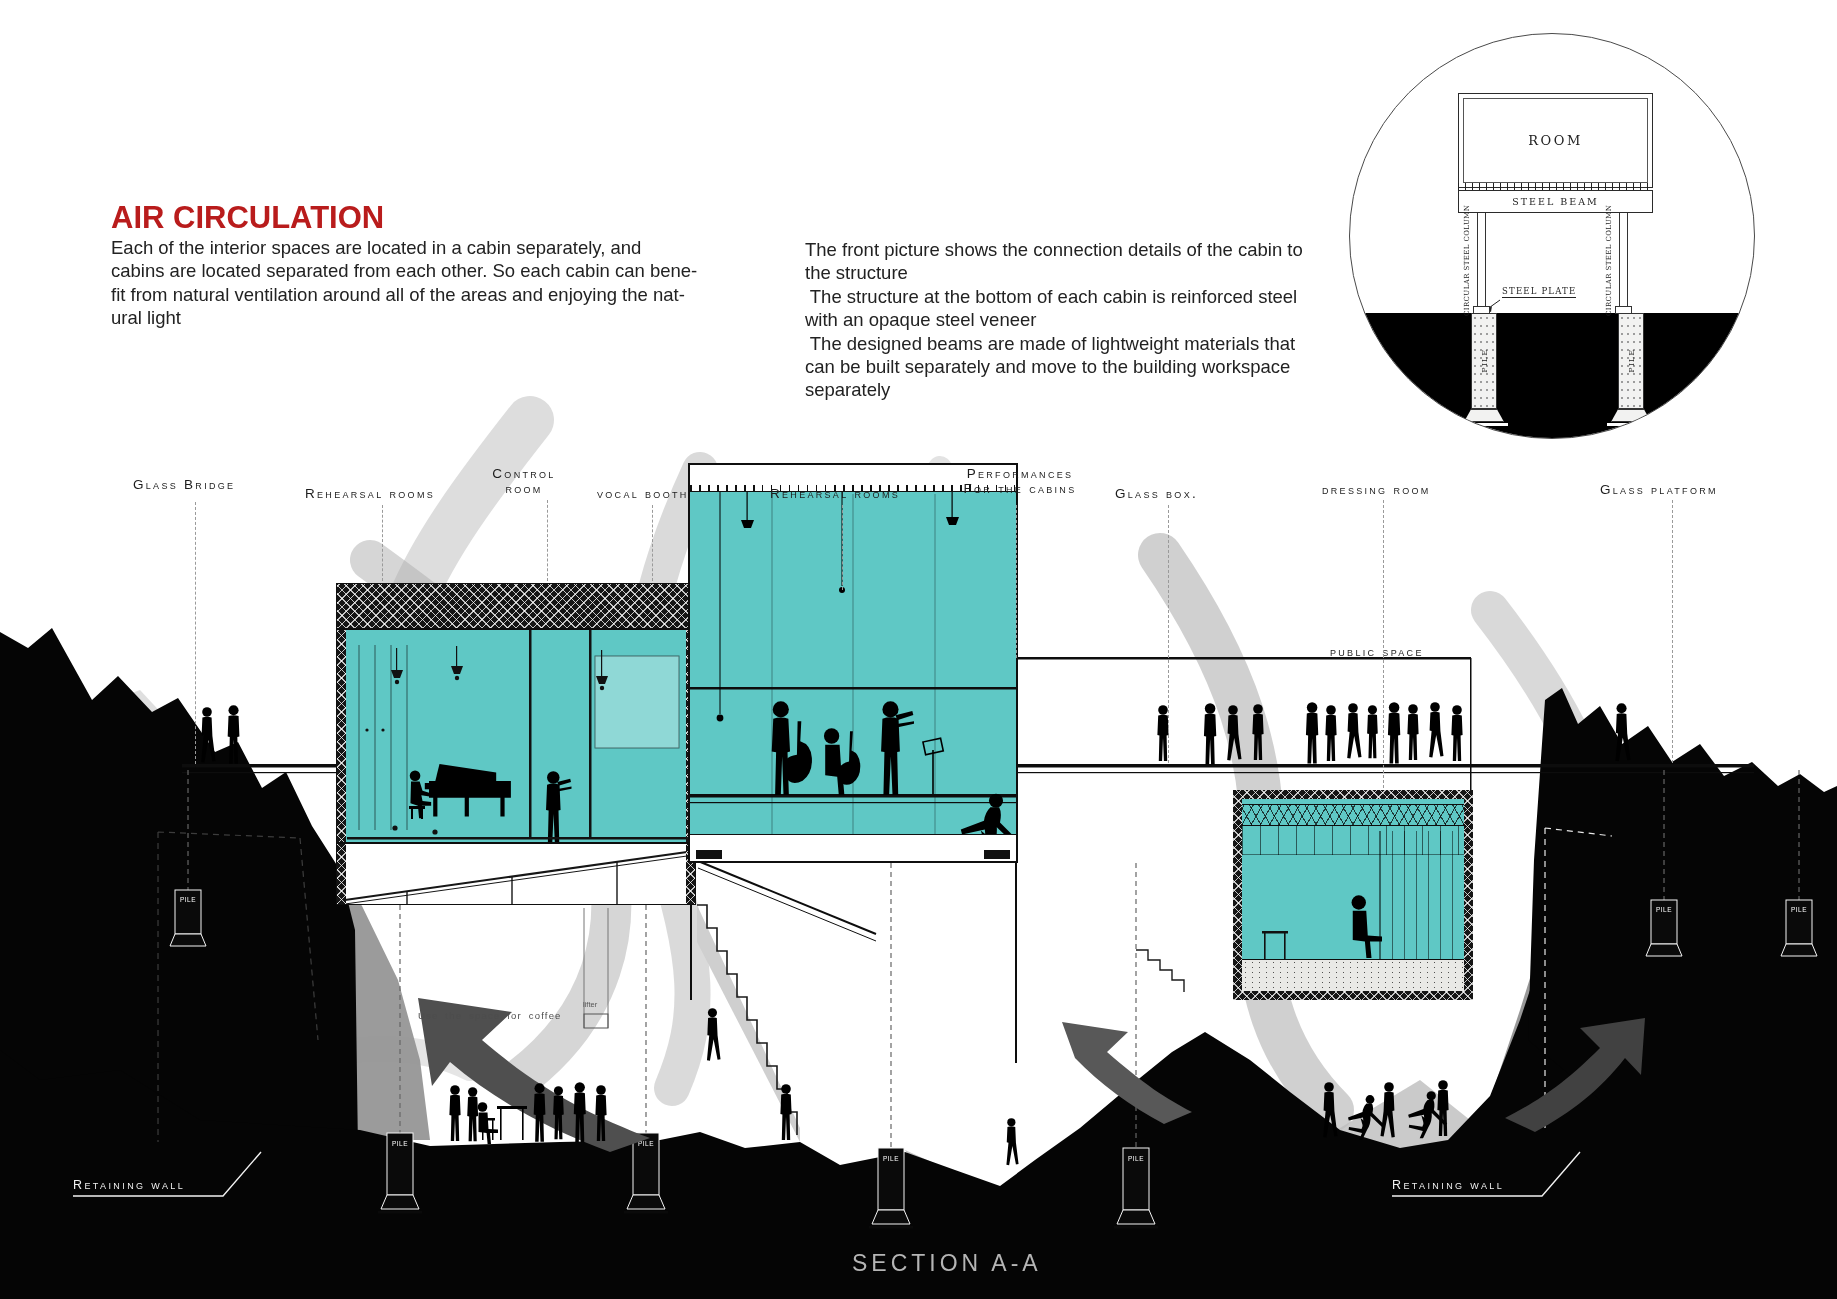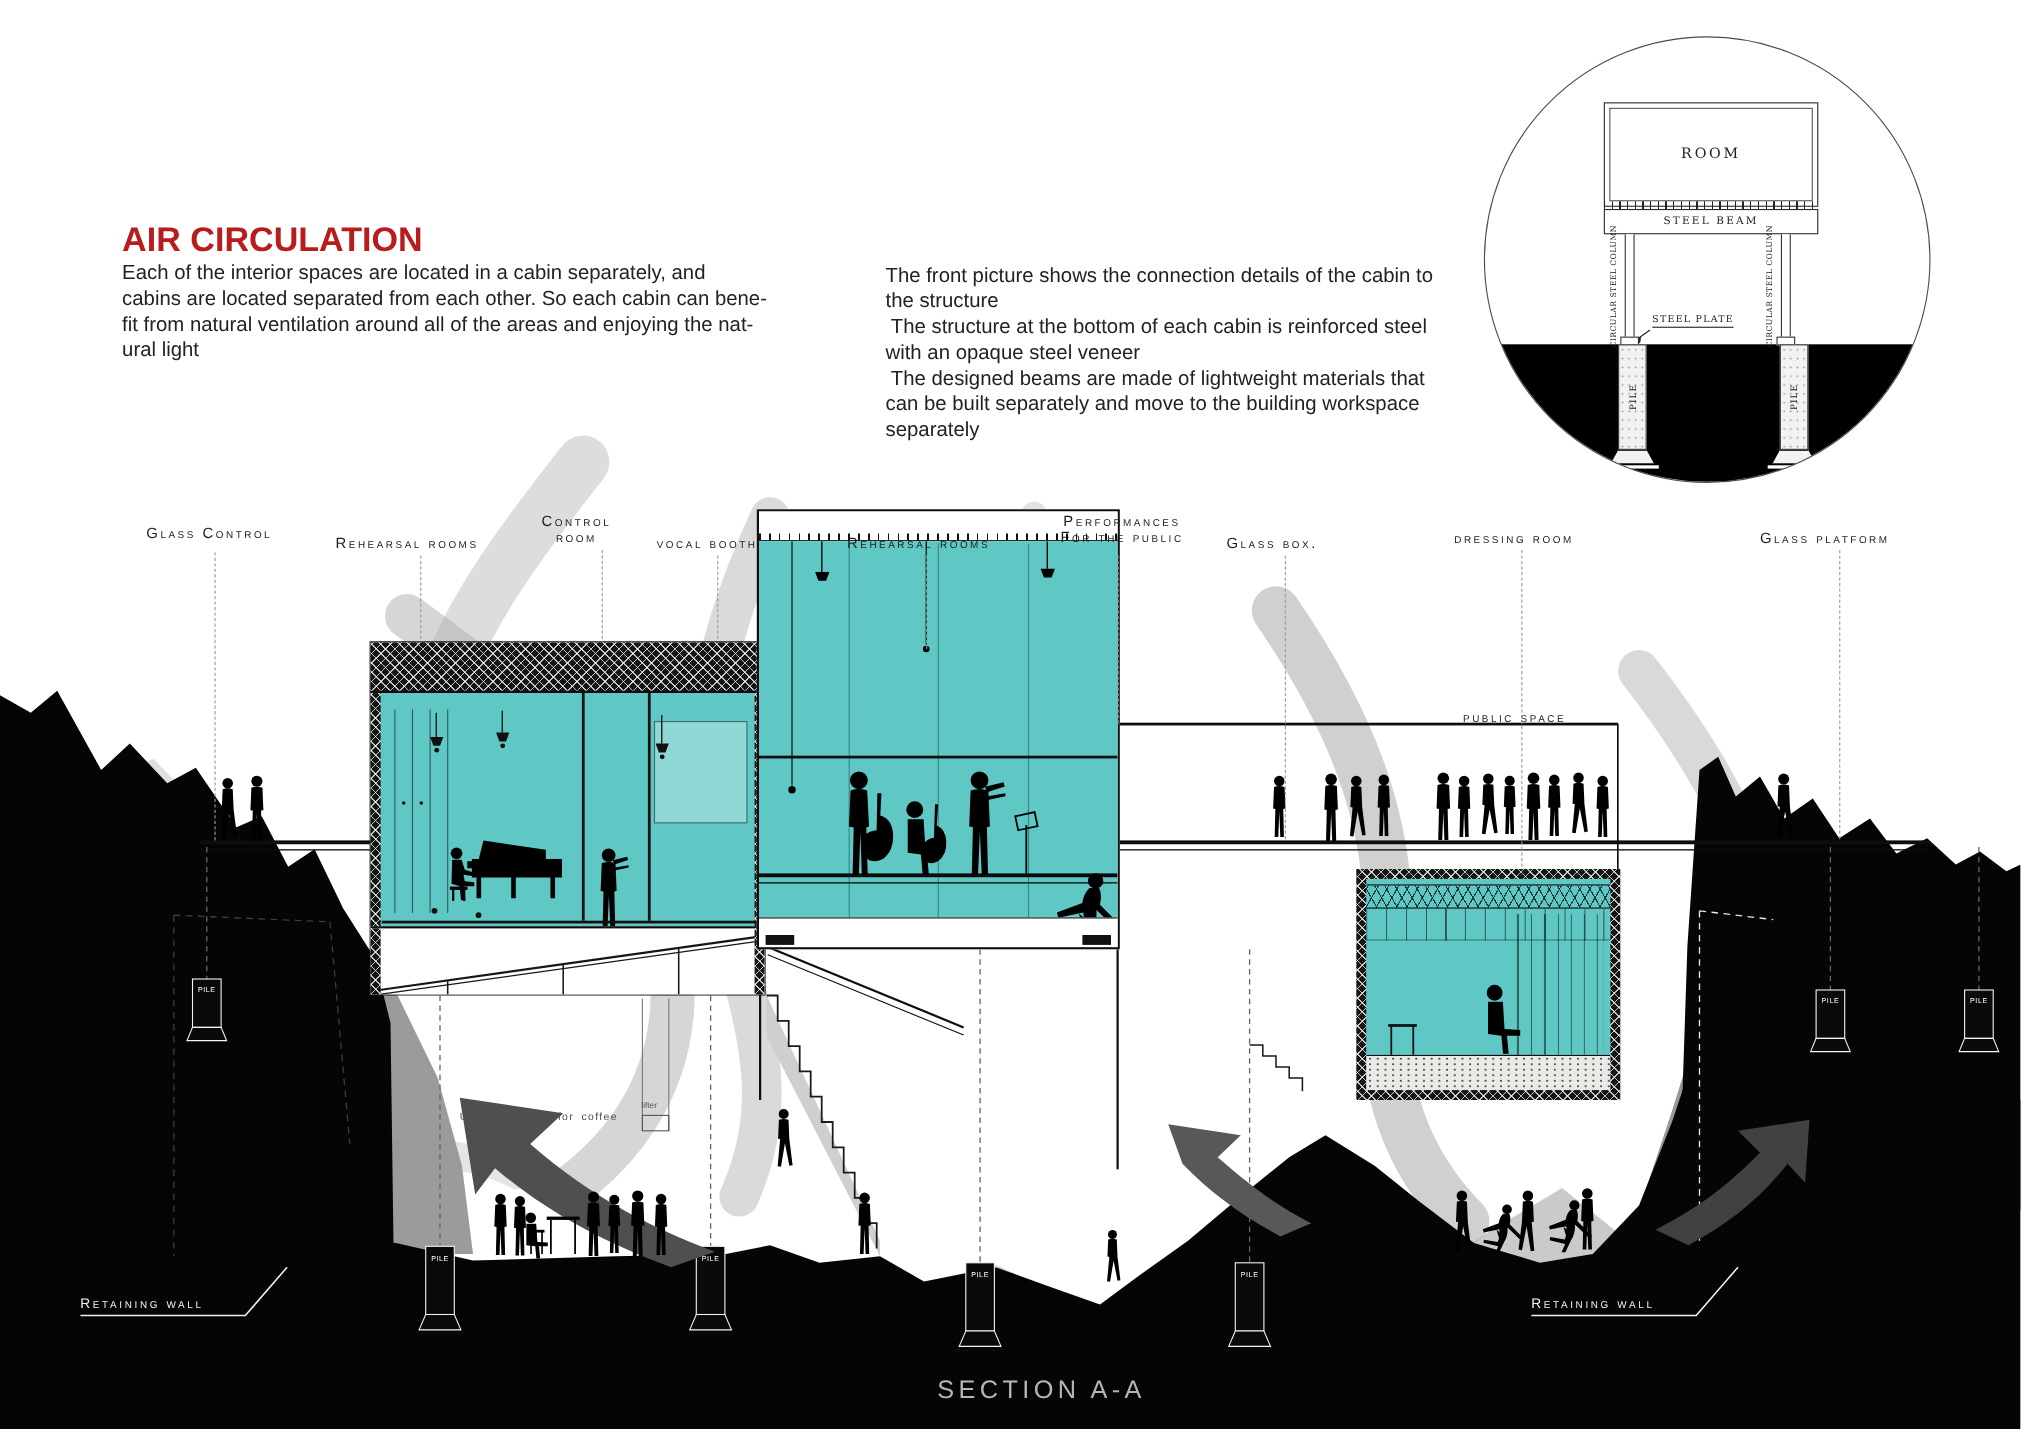--- a/index.html
+++ b/index.html
@@ -457,31 +457,31 @@
     </div>
     <div class="dc-pile" style="left:268px;">
       <span class="dc-pile-label cad">PILE</span>
     </div>
     <div class="dc-pile-base" style="left:114px;"></div>
     <div class="dc-pile-base" style="left:261px;"></div>
     <div class="dc-pile-tick" style="left:110px;"></div>
     <div class="dc-pile-tick" style="left:257px;"></div>
   </div>
 
-  <div class="sec-label" style="left:133px;top:477px;">Glass Control</div>
+  <div class="sec-label" style="left:133px;top:477px;">Glass Bridge</div>
   <div class="sec-label" style="left:305px;top:486px;">Rehearsal rooms</div>
   <div class="sec-label center" style="left:484px;top:466px;width:80px;">
     <span>Control</span><br>
     <span>room</span>
   </div>
   <div class="sec-label" style="left:597px;top:486px;">vocal booth</div>
   <div class="sec-label" style="left:770px;top:486px;">Rehearsal rooms</div>
   <div class="sec-label center" style="left:950px;top:466px;width:140px;">
     <span>Performances</span><br>
-    <span>For the public</span>
+    <span>For the cabins</span>
   </div>
   <div class="sec-label" style="left:1115px;top:486px;">Glass box.</div>
   <div class="sec-label" style="left:1322px;top:482px;">dressing room</div>
   <div class="sec-label" style="left:1600px;top:482px;">Glass platform</div>
   <div class="sec-label" id="public-space">public space</div>
 
   <div class="leader" style="left:195px;top:502px;height:262px;"></div>
   <div class="leader" style="left:382px;top:505px;height:76px;"></div>
   <div class="leader" style="left:547px;top:500px;height:81px;"></div>
   <div class="leader" style="left:652px;top:505px;height:76px;"></div>

